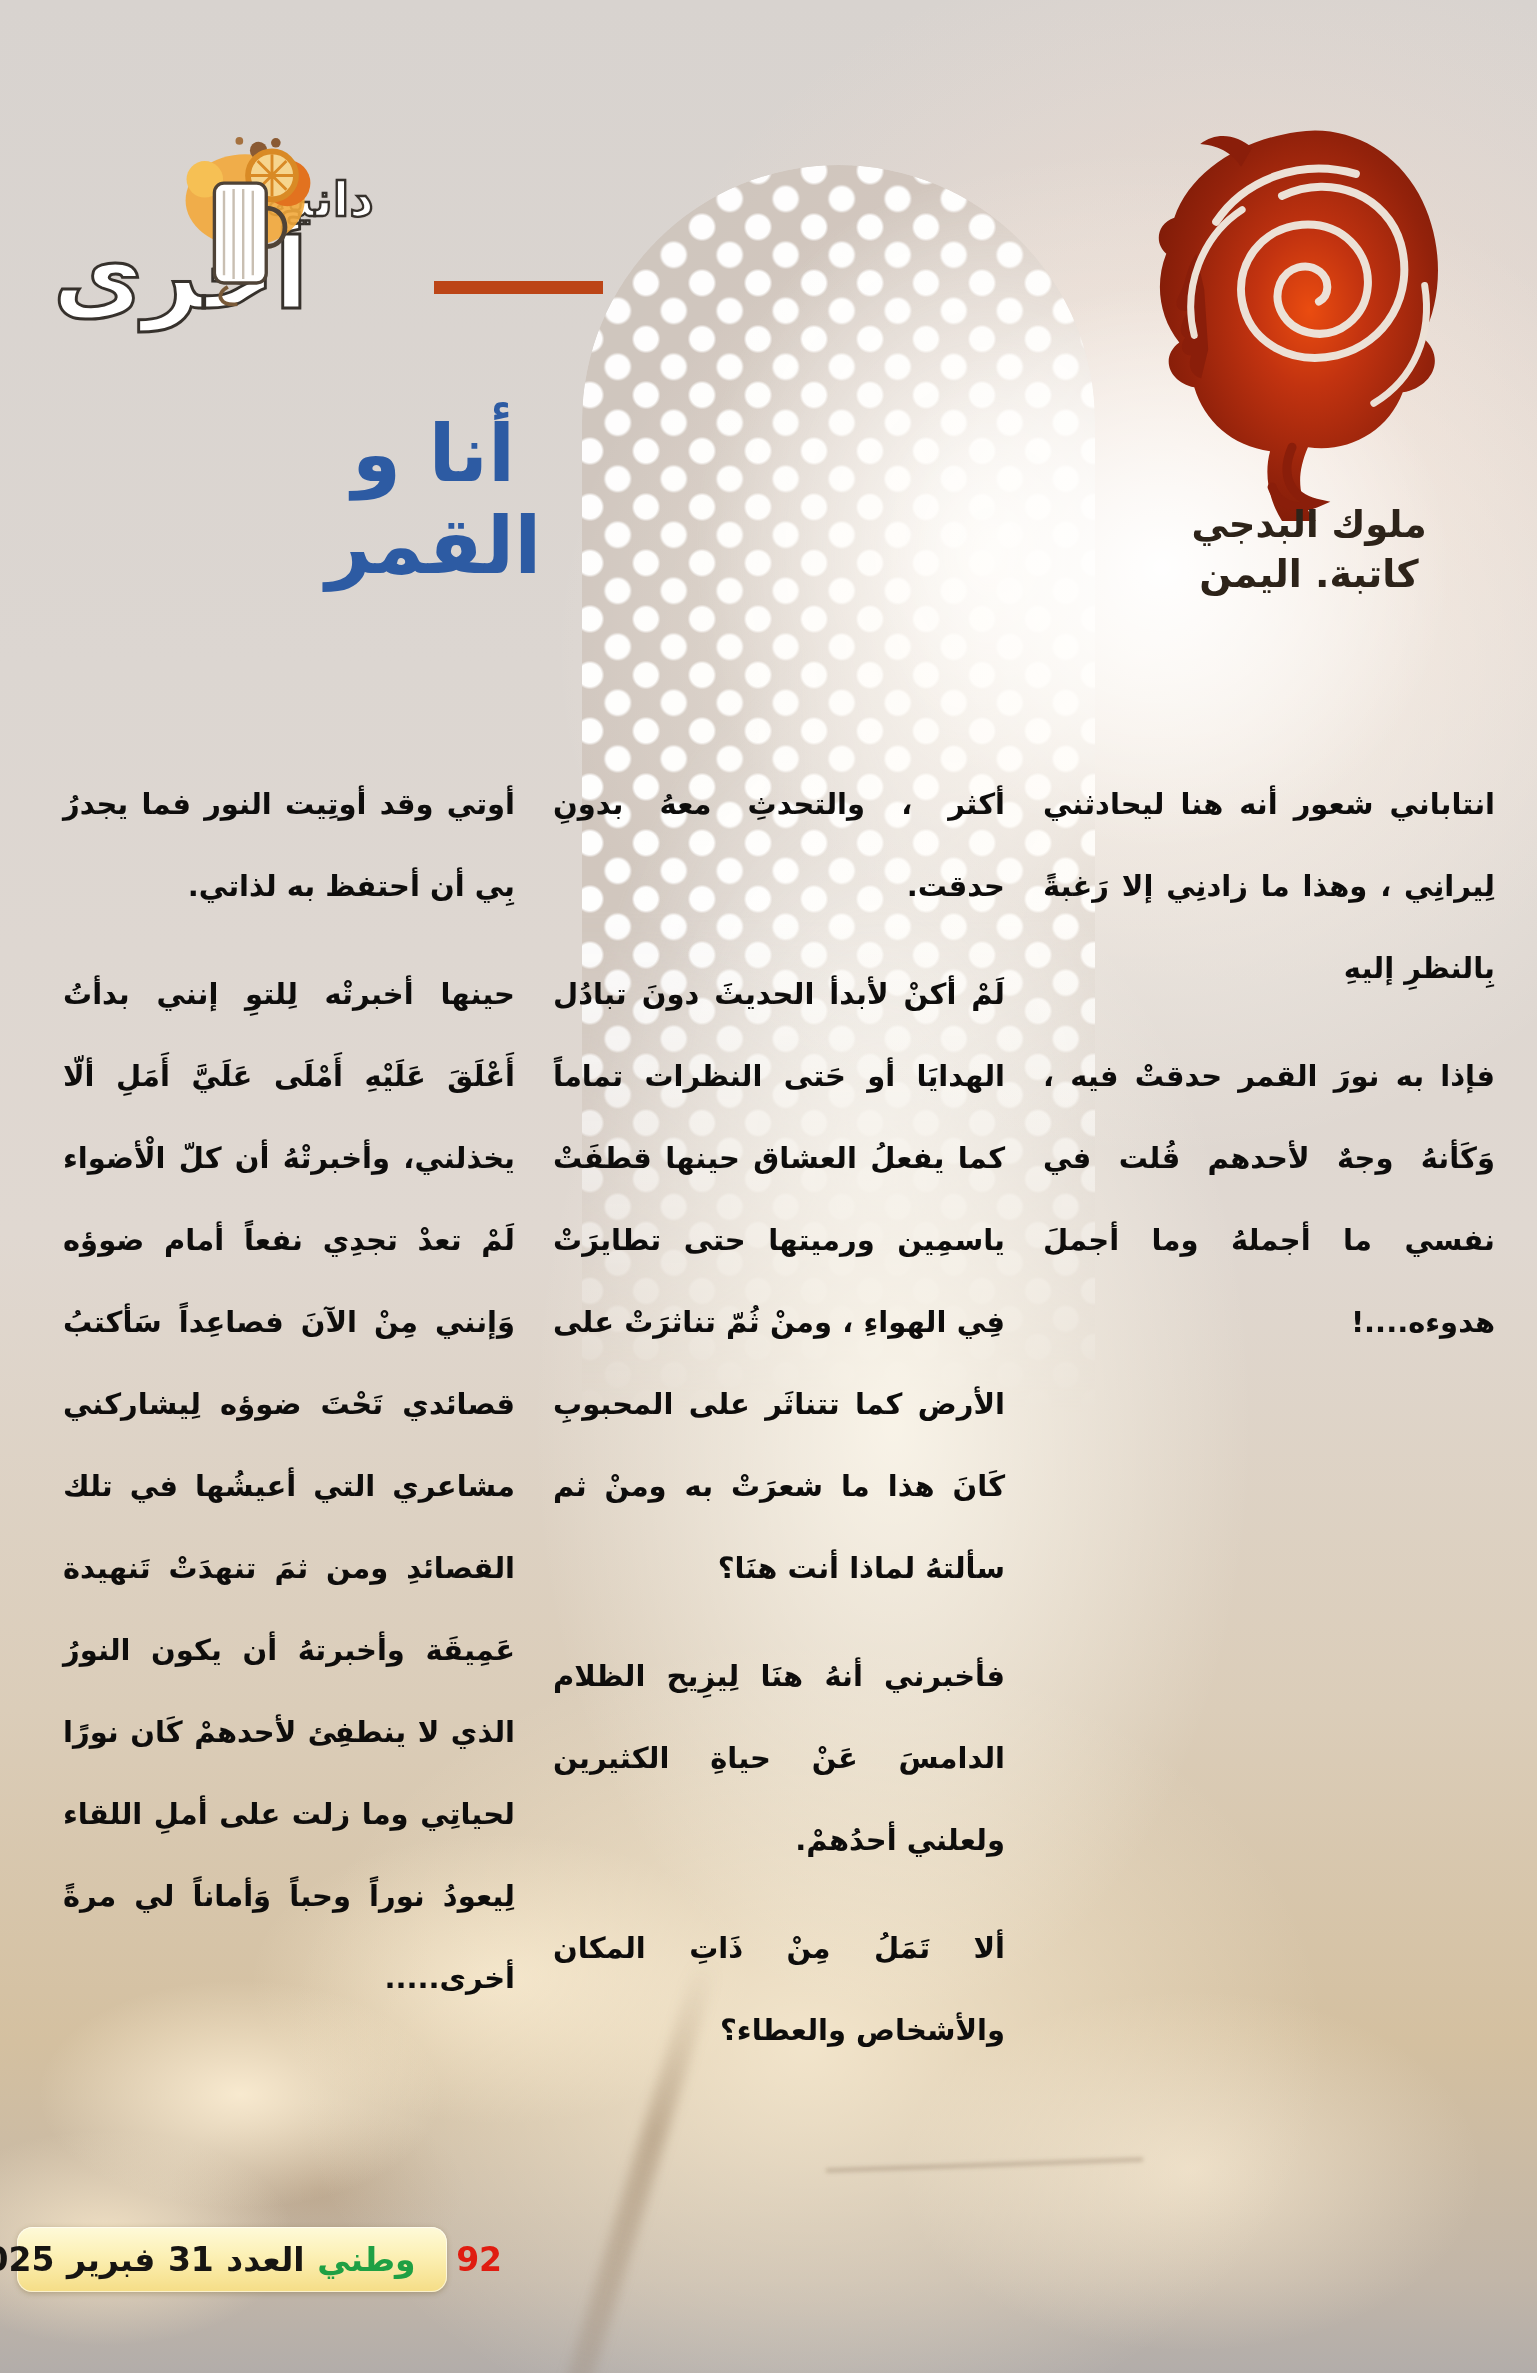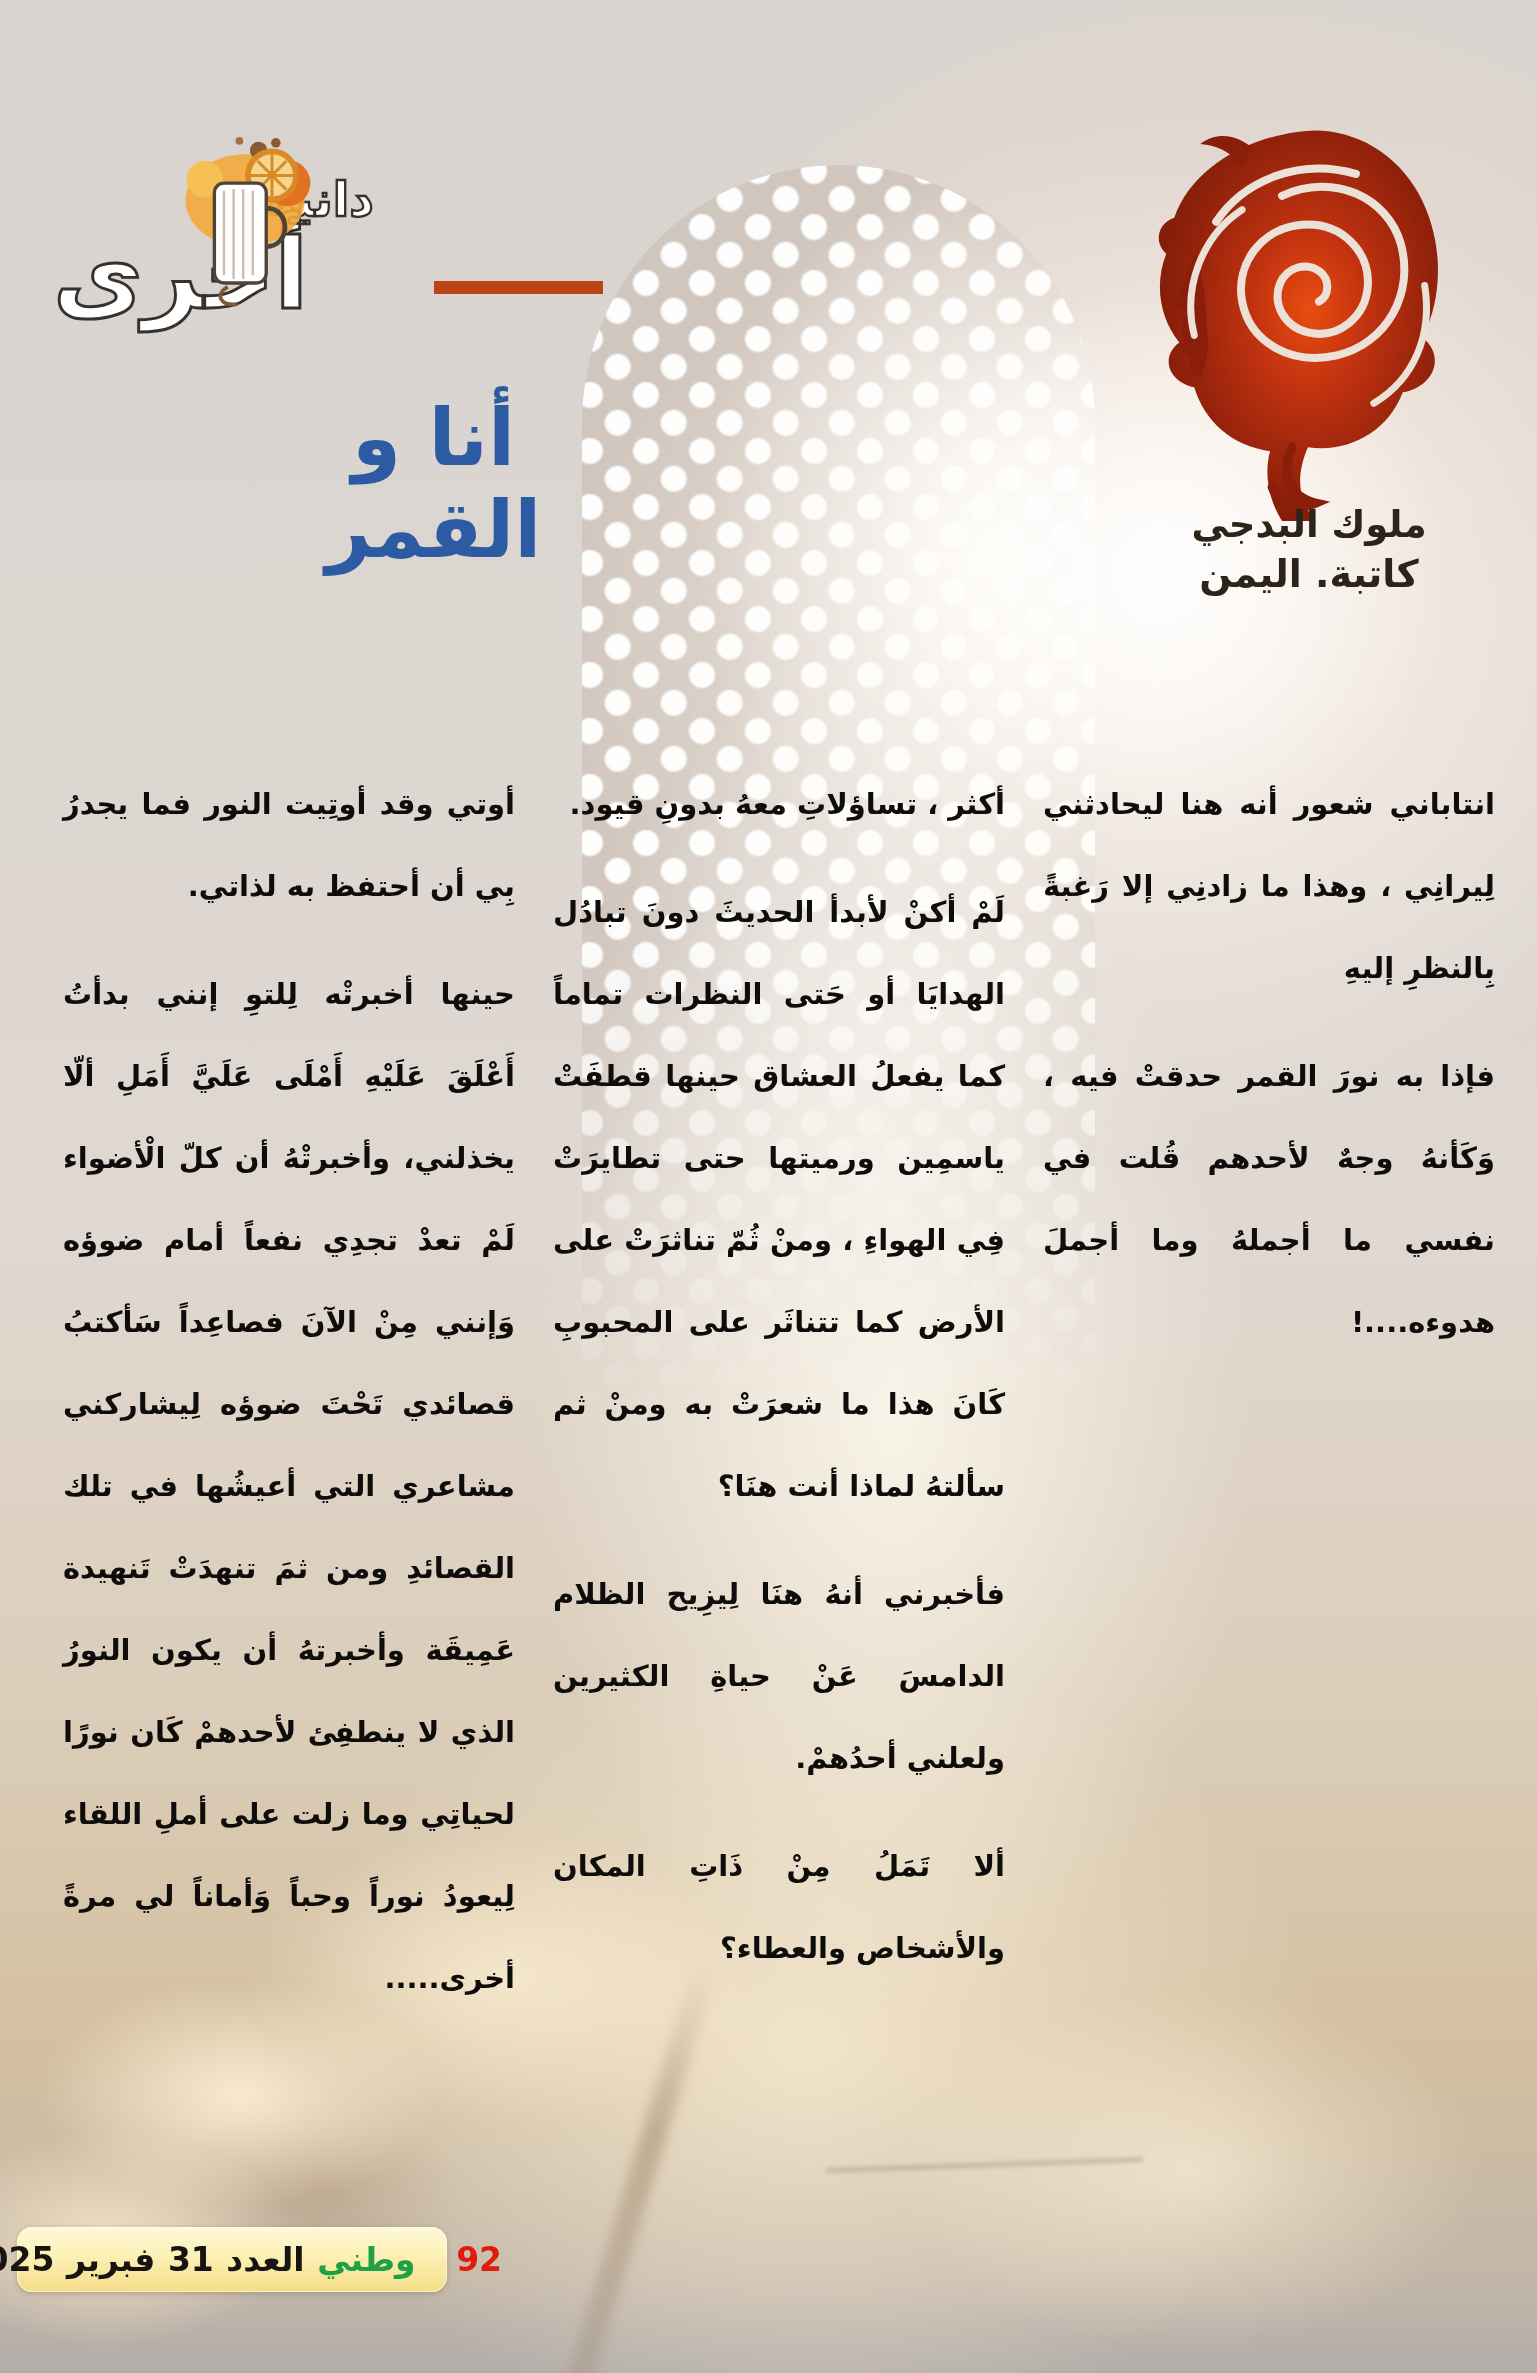--- a/index.html
+++ b/index.html
@@ -60,21 +60,21 @@
   }
   .logo-main{left:0px;bottom:-5.8px;font-size:98px;}
   .logo-top{left:213px;top:50px;font-size:48px;-webkit-text-stroke:2.3px #36312c;}
   .logo-art{position:absolute;left:123px;top:7.7px;z-index:2;}
   .accent-dash{position:absolute;left:434px;top:281px;width:169px;height:13.4px;background:#bc4517;}
   .rose-wrap{position:absolute;left:1132px;top:104px;width:330px;height:419px;}
   .author{position:absolute;left:1165px;top:503px;width:288px;text-align:center;color:#2d2319;direction:rtl;}
   .author .a-name{font-size:37px;font-weight:700;letter-spacing:.01em;}
   .author .a-role{font-size:38px;font-weight:700;margin-top:5.8px;}
   .title{
-    position:absolute;left:232px;top:392px;margin:0;width:403px;
+    position:absolute;left:232px;top:408px;margin:0;width:403px;
     font-size:79px;font-weight:900;color:#2d5ba3;direction:rtl;text-align:center;
     font-family:"DejaVu Sans","Liberation Sans",sans-serif;
   }
   
   .columns{
     position:absolute;left:63px;right:42px;top:763px;
     display:flex;gap:38px;direction:rtl;
   }
   .col{flex:1 1 0;min-width:0;}
   .col p{
@@ -164,21 +164,21 @@
   </div>
 
   <h1 class="title">أنا و القمر</h1>
 
   <main class="columns">
     <section class="col">
       <p>انتاباني شعور أنه هنا ليحادثني لِيرانِي ، وهذا ما زادنِي إلا رَغبةً بِالنظرِ إليهِ</p>
       <p>فإذا به نورَ القمر حدقتْ فيه ، وَكَأنهُ وجهٌ لأحدهم قُلت في نفسي ما أجملهُ وما أجملَ هدوءه....!</p>
     </section>
     <section class="col">
-      <p>أكثر ، تساؤلاتِ معهُ بدونِ قيود.</p>
+      <p>أكثر ، والتحدثِ معهُ بدونِ حدقت.</p>
       <p>لَمْ أكنْ لأبدأ الحديثَ دونَ تبادُل الهدايَا أو حَتى النظرات تماماً كما يفعلُ العشاق حينها قطفَتْ ياسمِين ورميتها حتى تطايرَتْ فِي الهواءِ ، ومنْ ثُمّ تناثرَتْ على الأرض كما تتناثَر على المحبوبِ كَانَ هذا ما شعرَتْ به ومنْ ثم سألتهُ لماذا أنت هنَا؟</p>
       <p>فأخبرني أنهُ هنَا لِيزِيح الظلام الدامسَ عَنْ حياةِ الكثيرين ولعلني أحدُهمْ.</p>
       <p>ألا تَمَلُ مِنْ ذَاتِ المكان والأشخاص والعطاء؟</p>
     </section>
     <section class="col">
       <p>أوتي وقد أوتِيت النور فما يجدرُ بِي أن أحتفظ به لذاتي.</p>
       <p>حينها أخبرتْه لِلتوِ إنني بدأتُ أَعْلَقَ عَلَيْهِ أَمْلَى عَلَيَّ أَمَلِ ألّا يخذلني، وأخبرتْهُ أن كلّ الْأضواء لَمْ تعدْ تجدِي نفعاً أمام ضوؤه وَإنني مِنْ الآنَ فصاعِداً سَأكتبُ قصائدي تَحْتَ ضوؤه لِيشاركني مشاعري التي أعيشُها في تلك القصائدِ ومن ثمَ تنهدَتْ تَنهيدة عَمِيقَة وأخبرتهُ أن يكون النورُ الذي لا ينطفِئ لأحدهمْ كَان نورًا لحياتِي وما زلت على أملِ اللقاء لِيعودُ نوراً وحباً وَأماناً لي مرةً أخرى.....</p>
     </section>
   </main>
 

